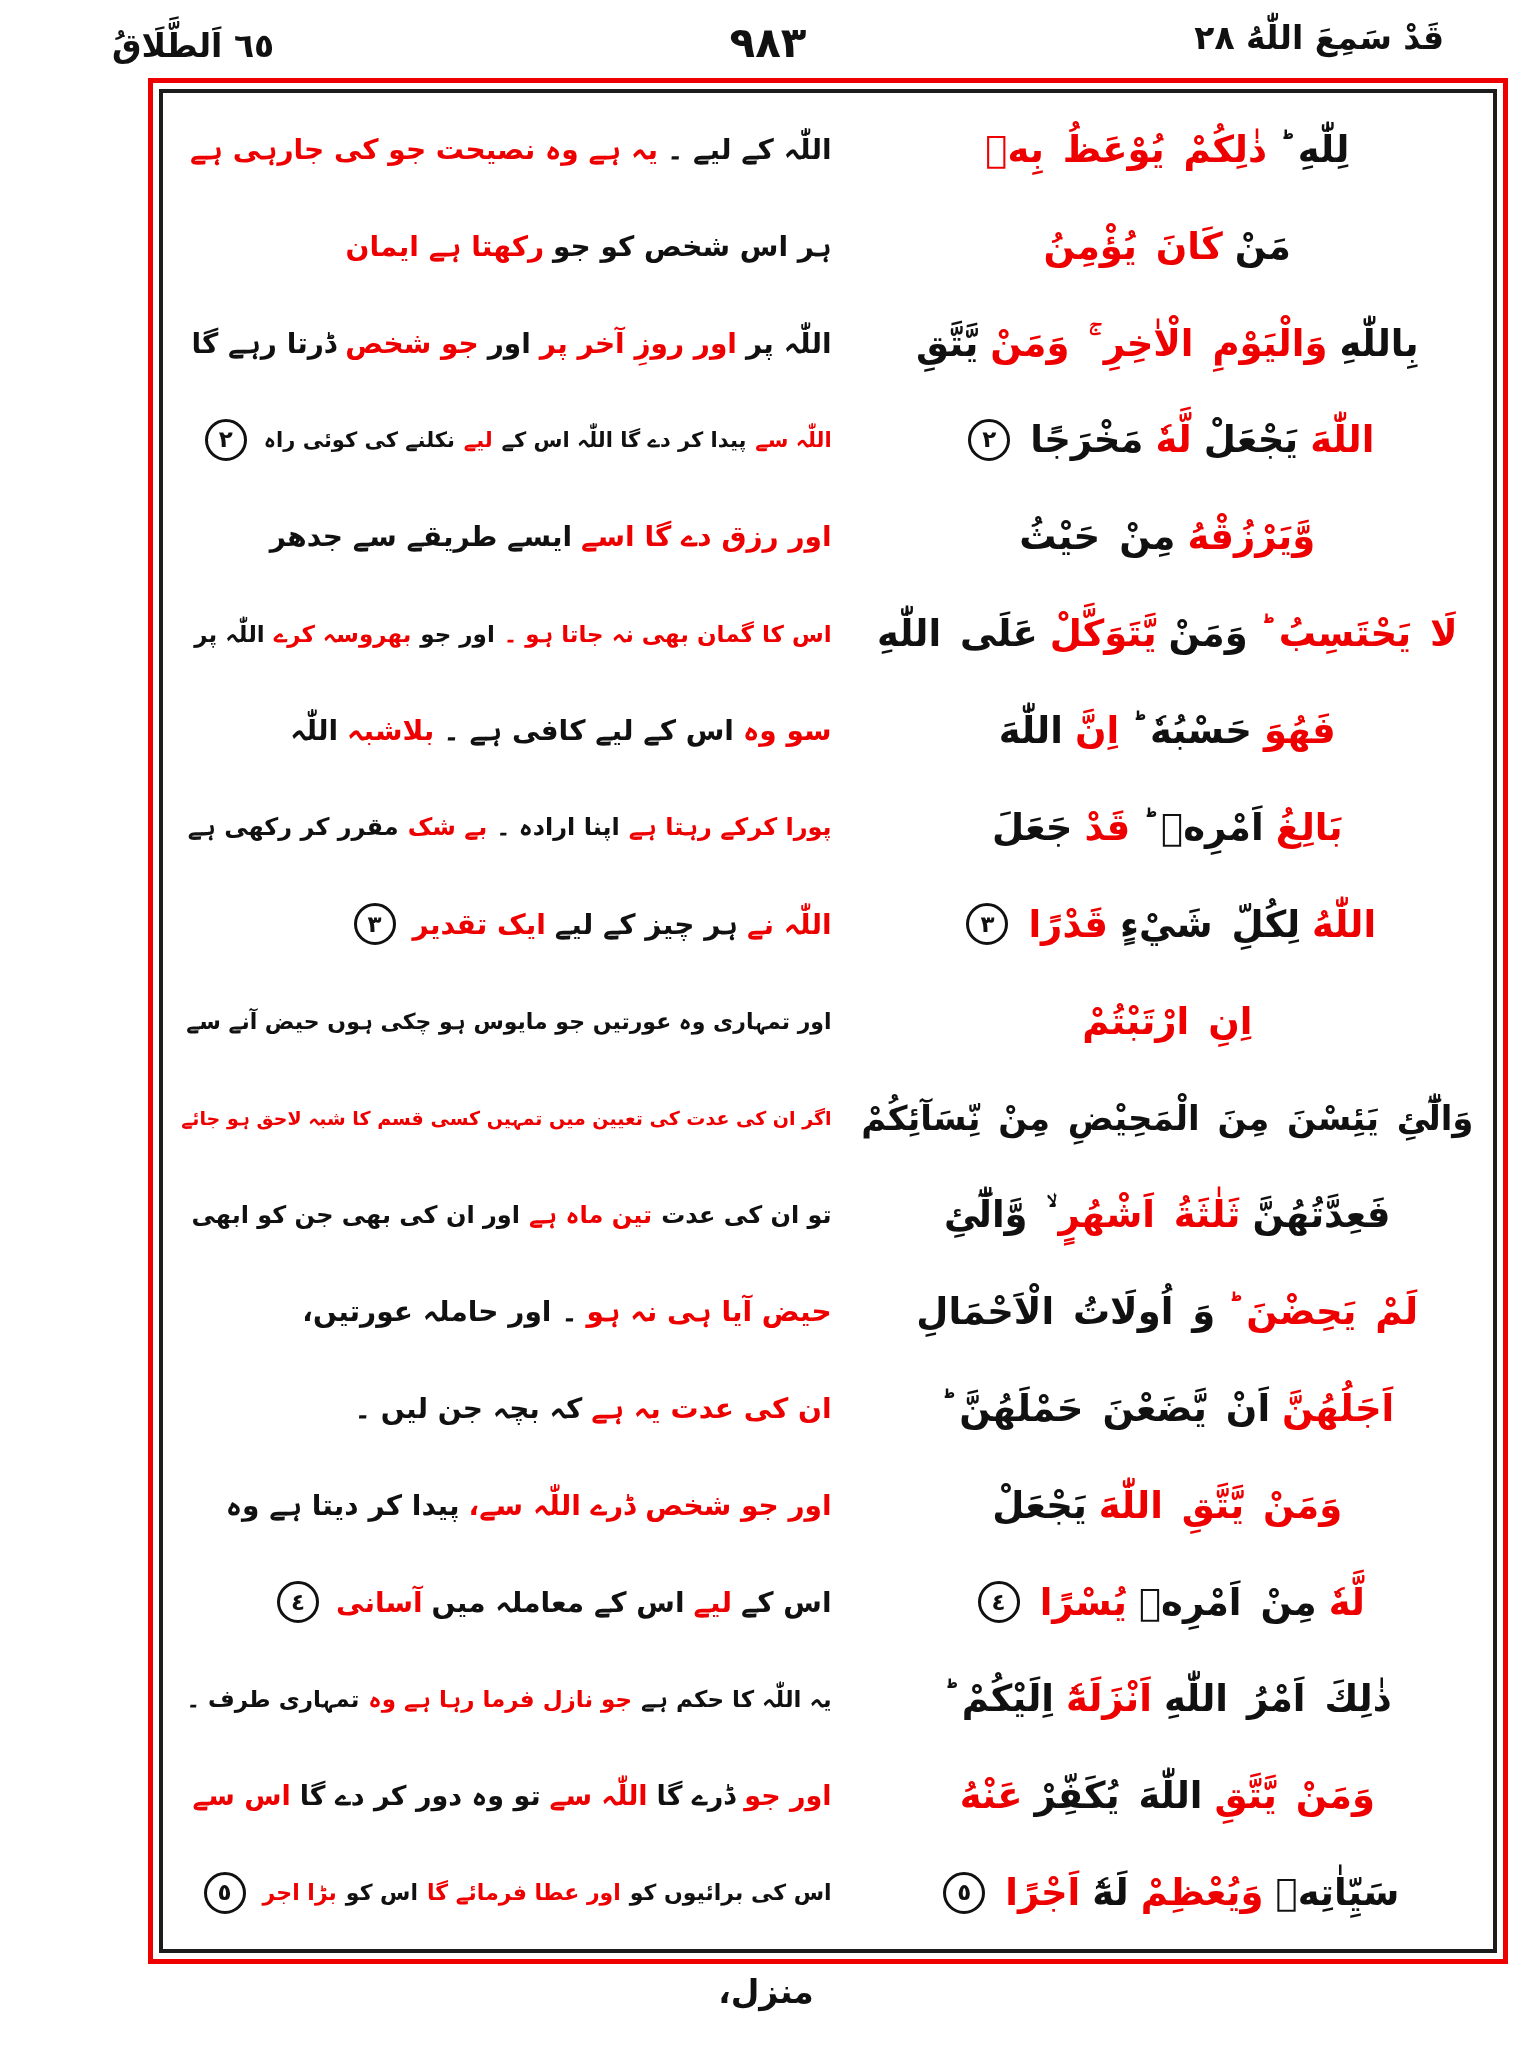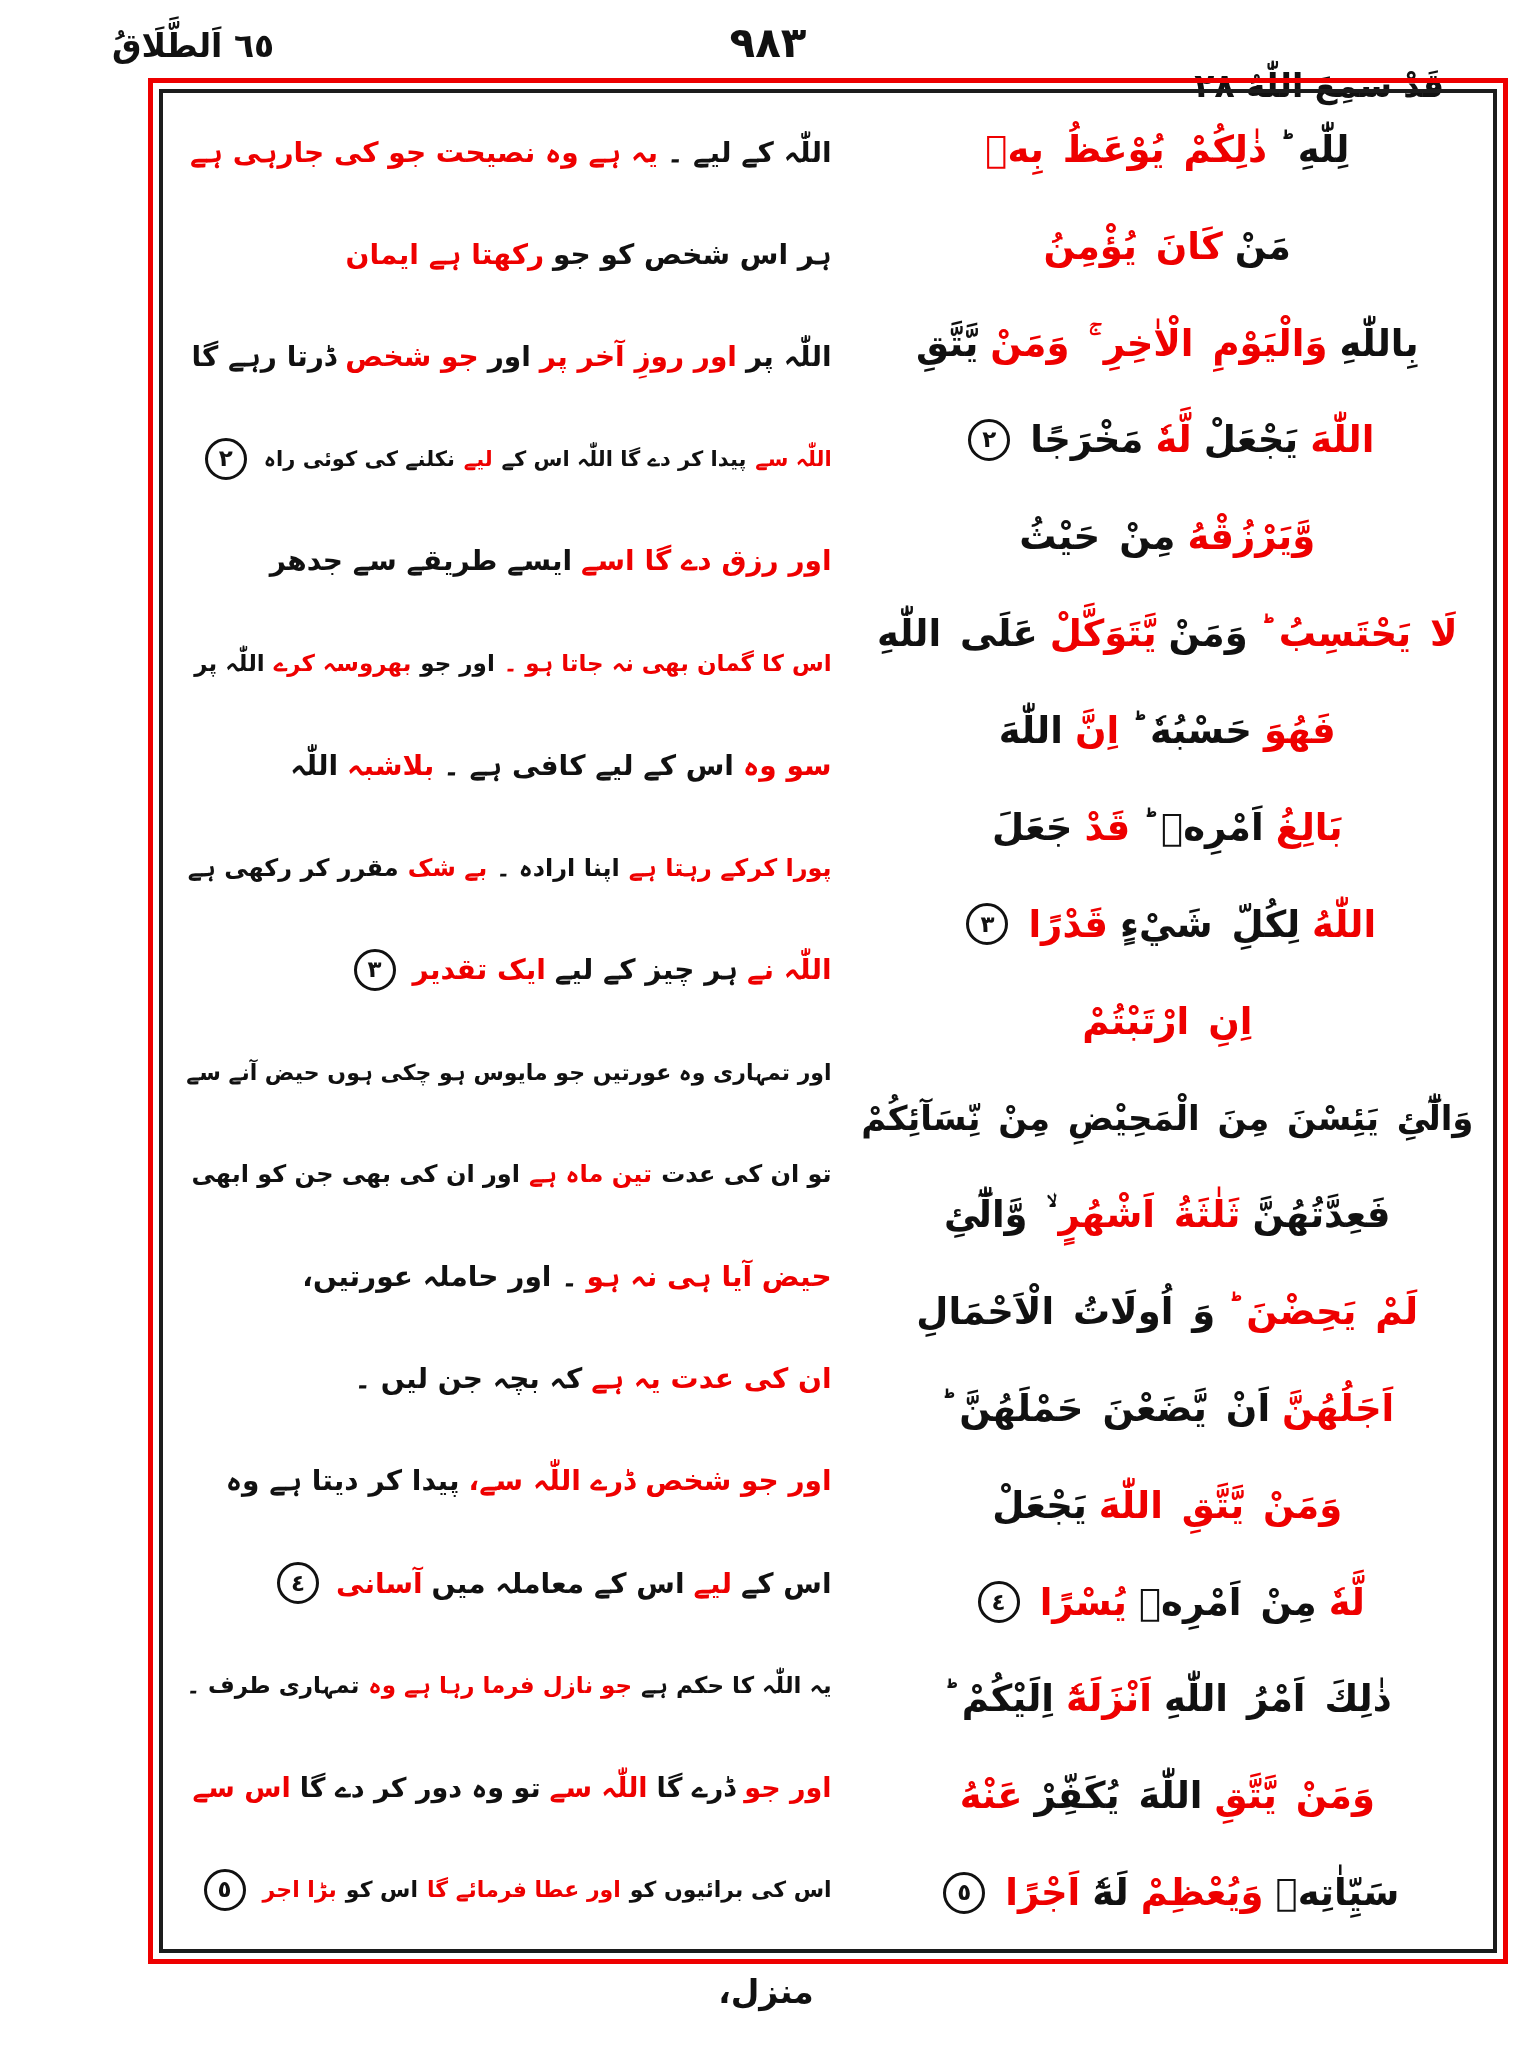--- a/index.html
+++ b/index.html
@@ -15,21 +15,21 @@
     font-family:"DejaVu Sans", sans-serif;
     color:var(--ink);
     direction:rtl;
   }
   
   .header{position:absolute;top:8px;left:0;right:0;height:66px;}
   .h-item{position:absolute;top:10px;font-weight:bold;white-space:nowrap;direction:rtl;}
   .h-surah{right:1216px;left:auto;font-size:33px;margin-top:8px;}     
   .h-surah{right:auto;left:112px;}
   .h-page{left:50%;transform:translateX(-50%);font-size:42px;}
-  .h-juz{right:92px;font-size:33px;margin-top:48px;}
+  .h-juz{right:92px;font-size:33px;}
   
   .frame-red{
     position:absolute;left:148px;top:78px;width:1360px;height:1886px;
     border:5px solid var(--frame-red);
   }
   .frame-black{
     position:absolute;inset:6px;
     border:4px solid var(--frame-black);
   }
   .content{
@@ -215,20 +215,23 @@
           </div>
           <div class="line">
             <span class="seg red">اللّٰہ نے</span>
             <span class="seg blk">ہر چیز کے لیے</span>
             <span class="seg red">ایک تقدیر</span>
             <span class="vnum">٣</span>
           </div>
           <div class="line" style="font-size: 22px;">
             <span class="seg blk">اور تمہاری وہ عورتیں جو مایوس ہو چکی ہوں حیض آنے سے</span>
           </div>
+          <div class="line" style="font-size: 19px;">
+            <span class="seg red">اگر ان کی عدت کی تعیین میں تمہیں کسی قسم کا شبہ لاحق ہو جائے</span>
+          </div>
           <div class="line" style="font-size: 24px;">
             <span class="seg blk">تو ان کی عدت</span>
             <span class="seg red">تین ماہ ہے</span>
             <span class="seg blk">اور ان کی بھی جن کو ابھی</span>
           </div>
           <div class="line">
             <span class="seg red">حیض آیا ہی نہ ہو</span>
             <span class="seg blk">۔ اور حاملہ عورتیں،</span>
           </div>
           <div class="line">

